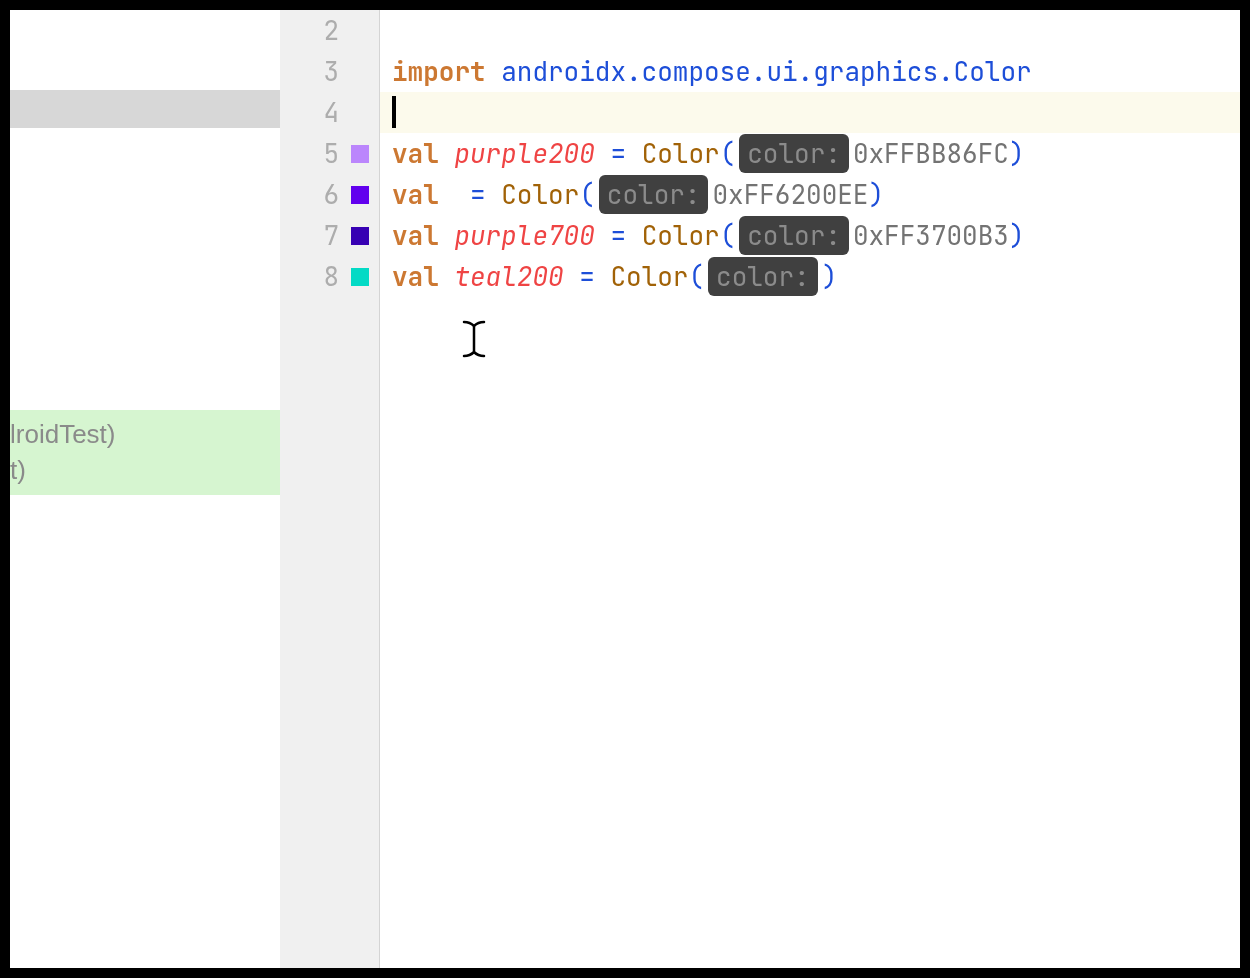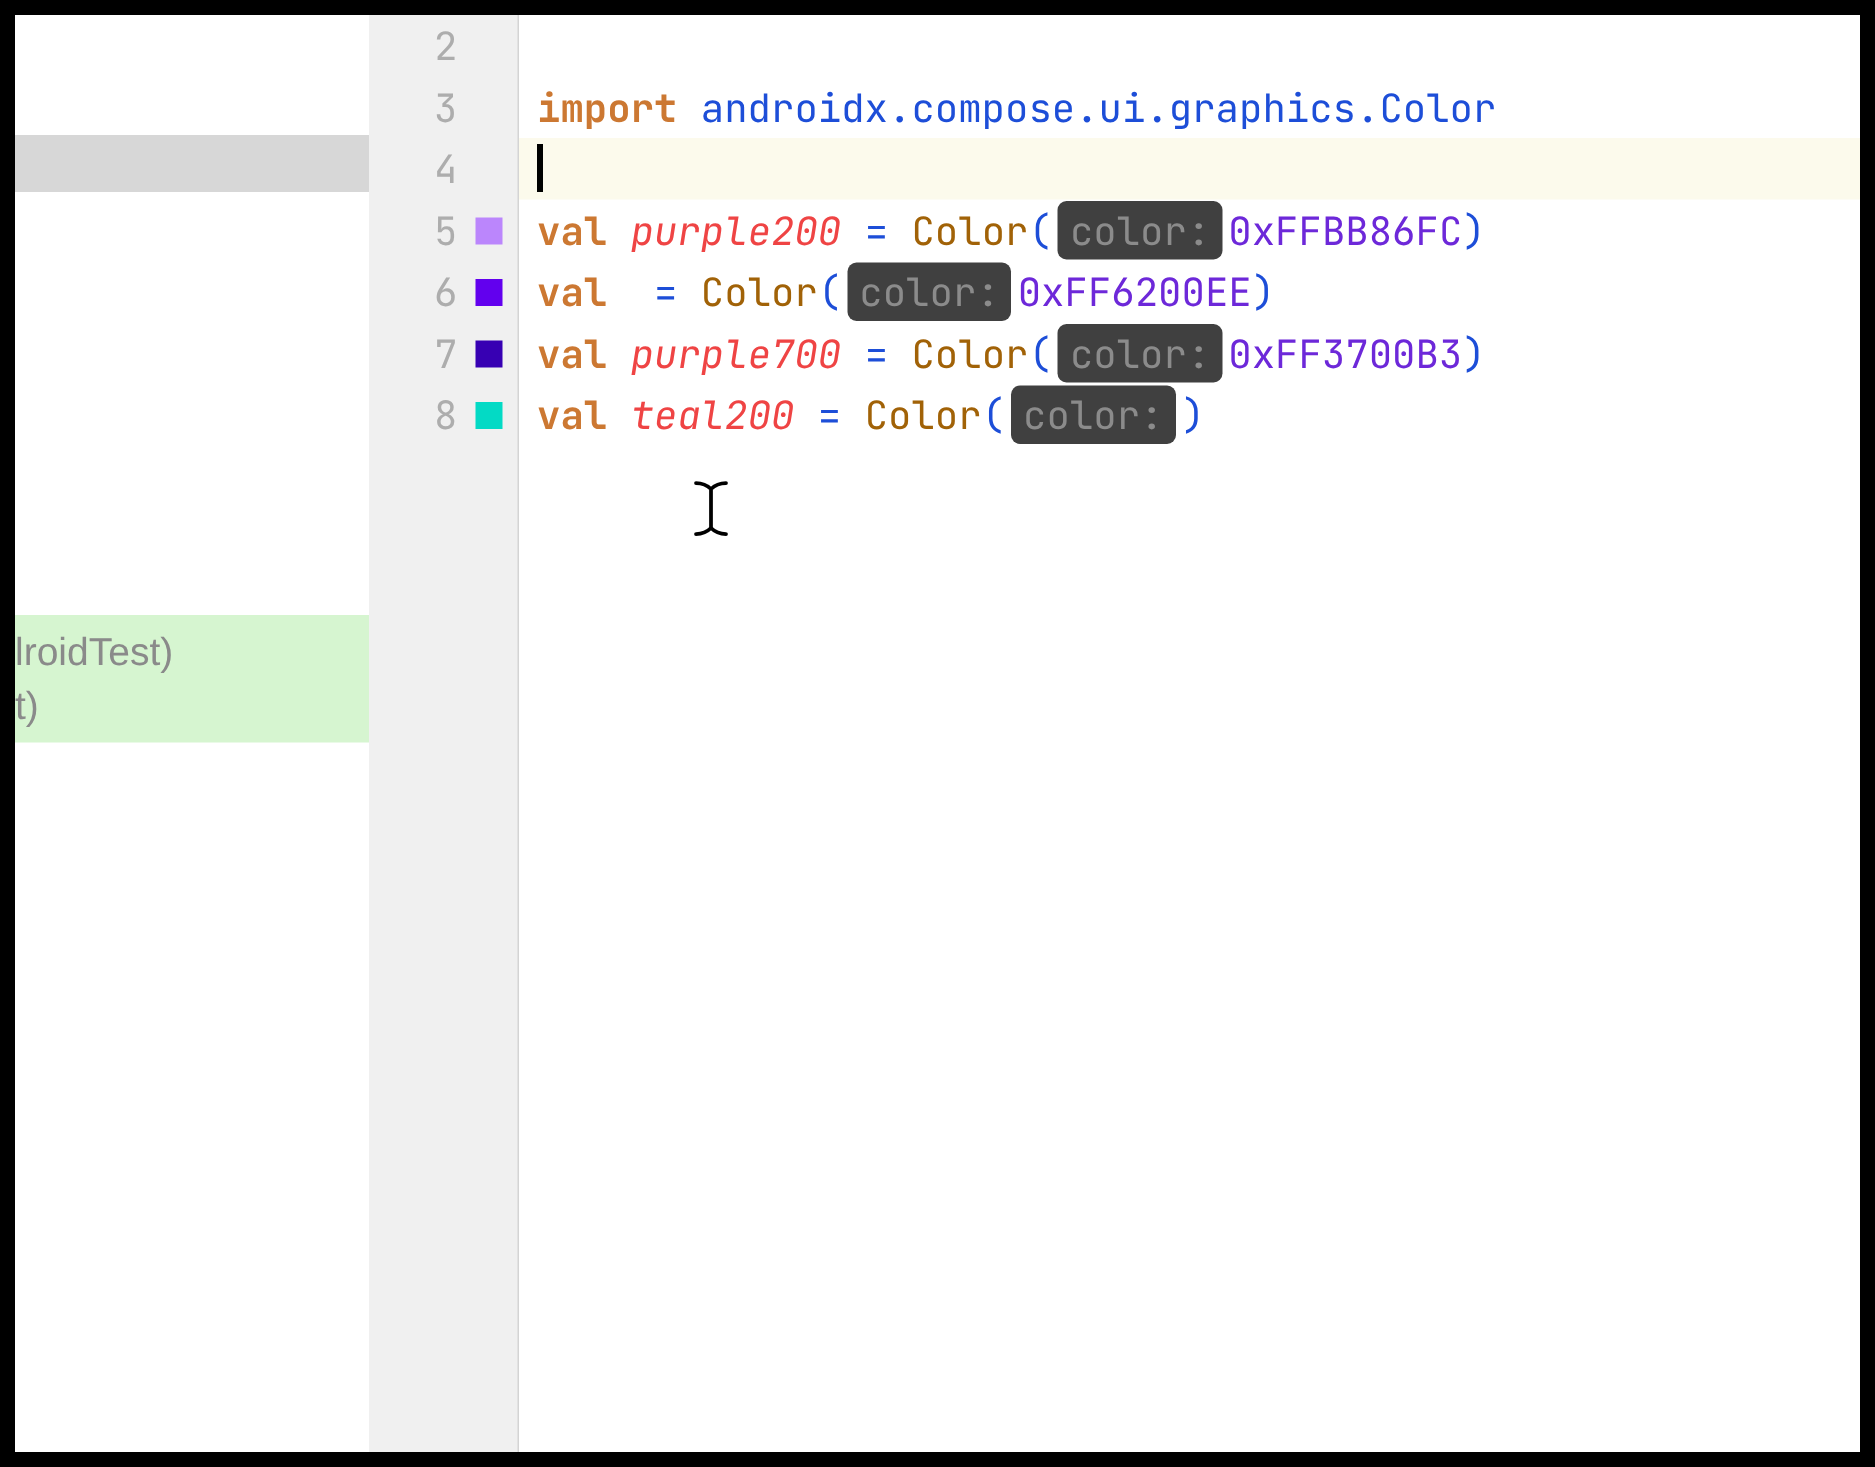--- a/index.html
+++ b/index.html
@@ -27,21 +27,21 @@
     .inner {
       position: absolute;
       top: 10px;
       left: 10px;
       right: 10px;
       bottom: 10px;
       background: #fff;
       display: flex;
     }
     .side-panel {
-      width: 236px;
+      width: 270px;
       background: #fff;
       position: relative;
       overflow: hidden;
     }
     .side-gray-box {
       position: absolute;
       top: 80px;
       left: 0;
       right: 0;
       height: 38px;
@@ -128,21 +128,21 @@
     }
     .hint {
       color: #8b8b8b;
       background: #404040;
       border-radius: 6px;
       padding: 2px 8px;
       font-style: normal;
       margin: 0 4px;
     }
     .hex {
-      color: #6d28d9;
+      color: #737373;
     }
     .ibeam {
       position: absolute;
       left: 450px;
       top: 310px;
       font-family: serif;
       font-size: 40px;
       font-style: italic;
       color: #000;
       pointer-events: none;

